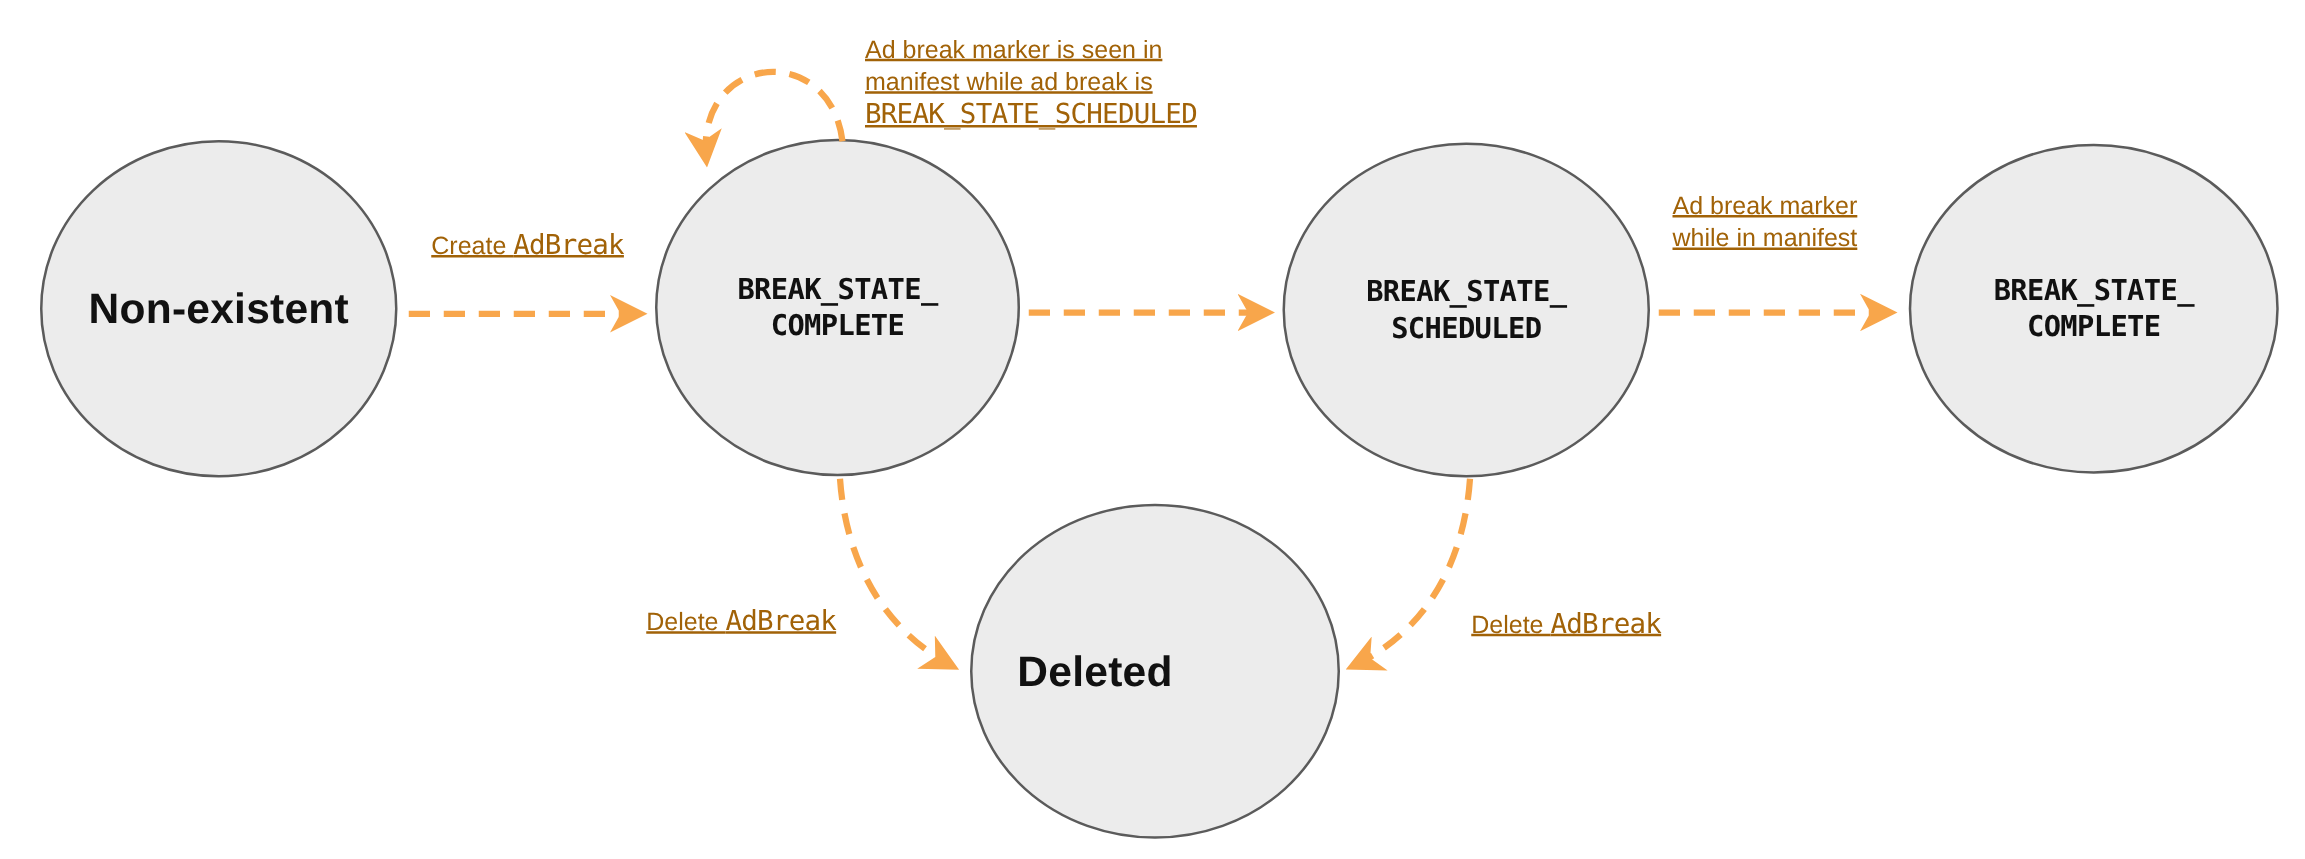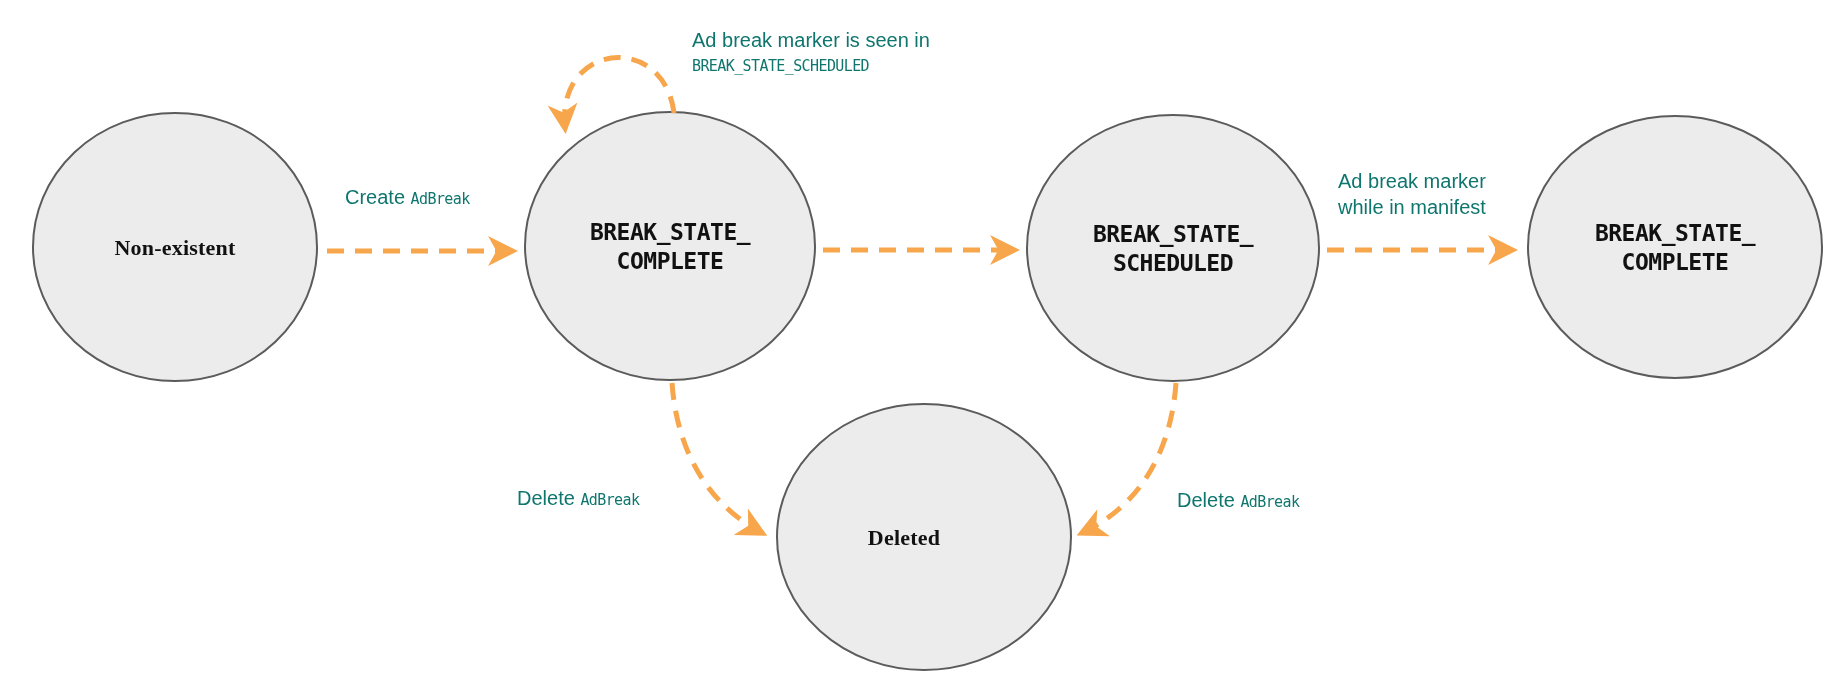--- a/index.html
+++ b/index.html
@@ -16,45 +16,46 @@
 
   
   .state-label {
     position: absolute;
     transform: translate(-50%, -50%);
     text-align: center;
     white-space: nowrap;
     color: #111111;
   }
   .state-label.plain {
-    font-family: Liberation Serif, serif;
+    font-family: Liberation Sans, sans-serif;
     font-weight: 700;
-    font-size: 22px;
+    font-size: 34px;
     letter-spacing: 0.2px;
   }
   .state-label.code {
     font-family: "DejaVu Sans Mono", monospace;
     font-weight: 700;
     font-size: 23px;
     line-height: 29px;
     letter-spacing: -0.5px;
   }
   .state-label .line { display: block; }
 
   
   .edge-label {
     position: absolute;
     font-size: 20px;
     line-height: 26px;
     white-space: nowrap;
-    color: #0f766e;
+    color: #a16207;
+    text-decoration: underline;
   }
   .edge-label .mono {
     font-family: "DejaVu Sans Mono", monospace;
-    font-size: 15px;
+    font-size: 22px;
     letter-spacing: -0.6px;
   }
 </style>
 </head>
 <body>
 
 <div class="stage">
 
   <svg width="1844" height="687" viewBox="0 0 1844 687">
     <defs>
@@ -89,33 +90,34 @@
   <div class="state-label code" style="left:1173px; top:249px;">
     <span class="line">BREAK_STATE_</span>
     <span class="line">SCHEDULED</span>
   </div>
 
   <div class="state-label code" style="left:1675px; top:248px;">
     <span class="line">BREAK_STATE_</span>
     <span class="line">COMPLETE</span>
   </div>
 
-  <div class="state-label plain" style="left:904px; top:538px;">Deleted</div>
+  <div class="state-label plain" style="left:876px; top:538px;">Deleted</div>
 
   <div class="edge-label" style="left:345px; top:184px;">
     <span>Create </span><span class="mono">AdBreak</span>
   </div>
 
   <div class="edge-label" style="left:692px; top:27px;">
     <div>Ad break marker is seen in</div>
+    <div>manifest while ad break is</div>
     <div class="mono">BREAK_STATE_SCHEDULED</div>
   </div>
 
 
-  <div class="edge-label" style="left:1338px; top:168px;text-align:right;">
+  <div class="edge-label" style="left:1338px; top:152px;text-align:right;">
     <div>Ad break marker</div>
     <div>while in manifest</div>
   </div>
 
   <div class="edge-label" style="left:517px; top:485px;">
     <span>Delete </span><span class="mono">AdBreak</span>
   </div>
 
   <div class="edge-label" style="left:1177px; top:487px;">
     <span>Delete </span><span class="mono">AdBreak</span>

